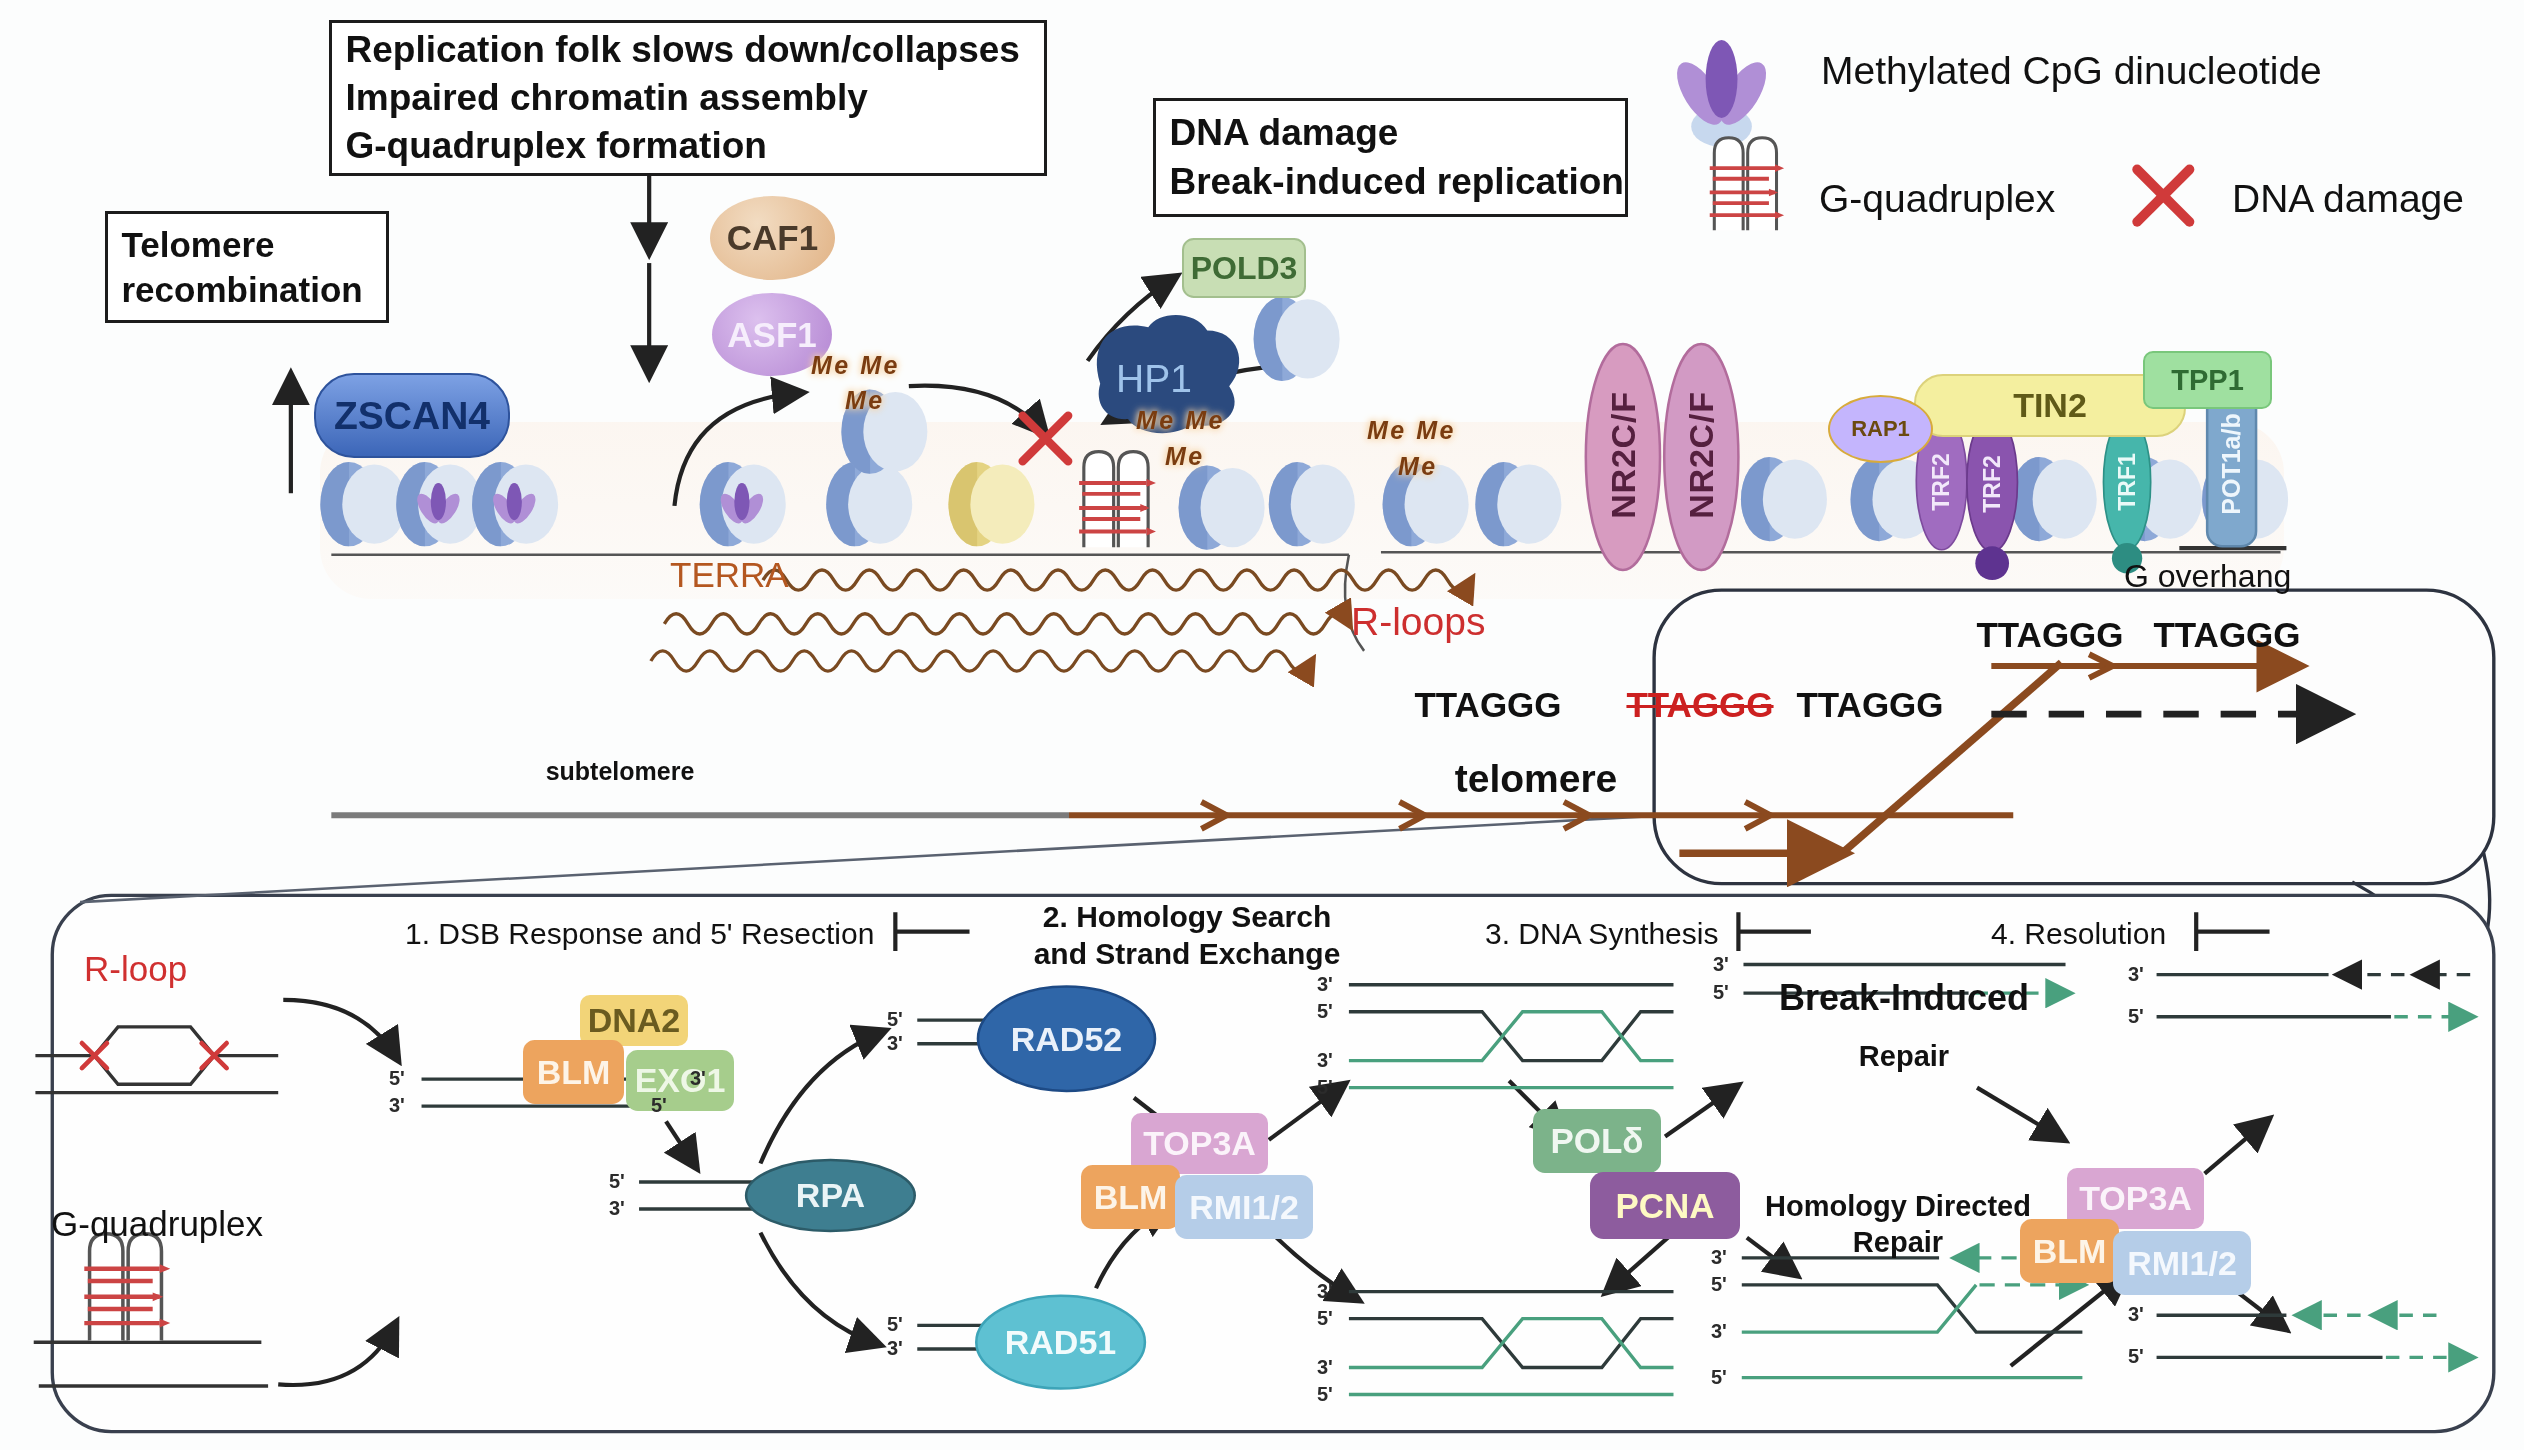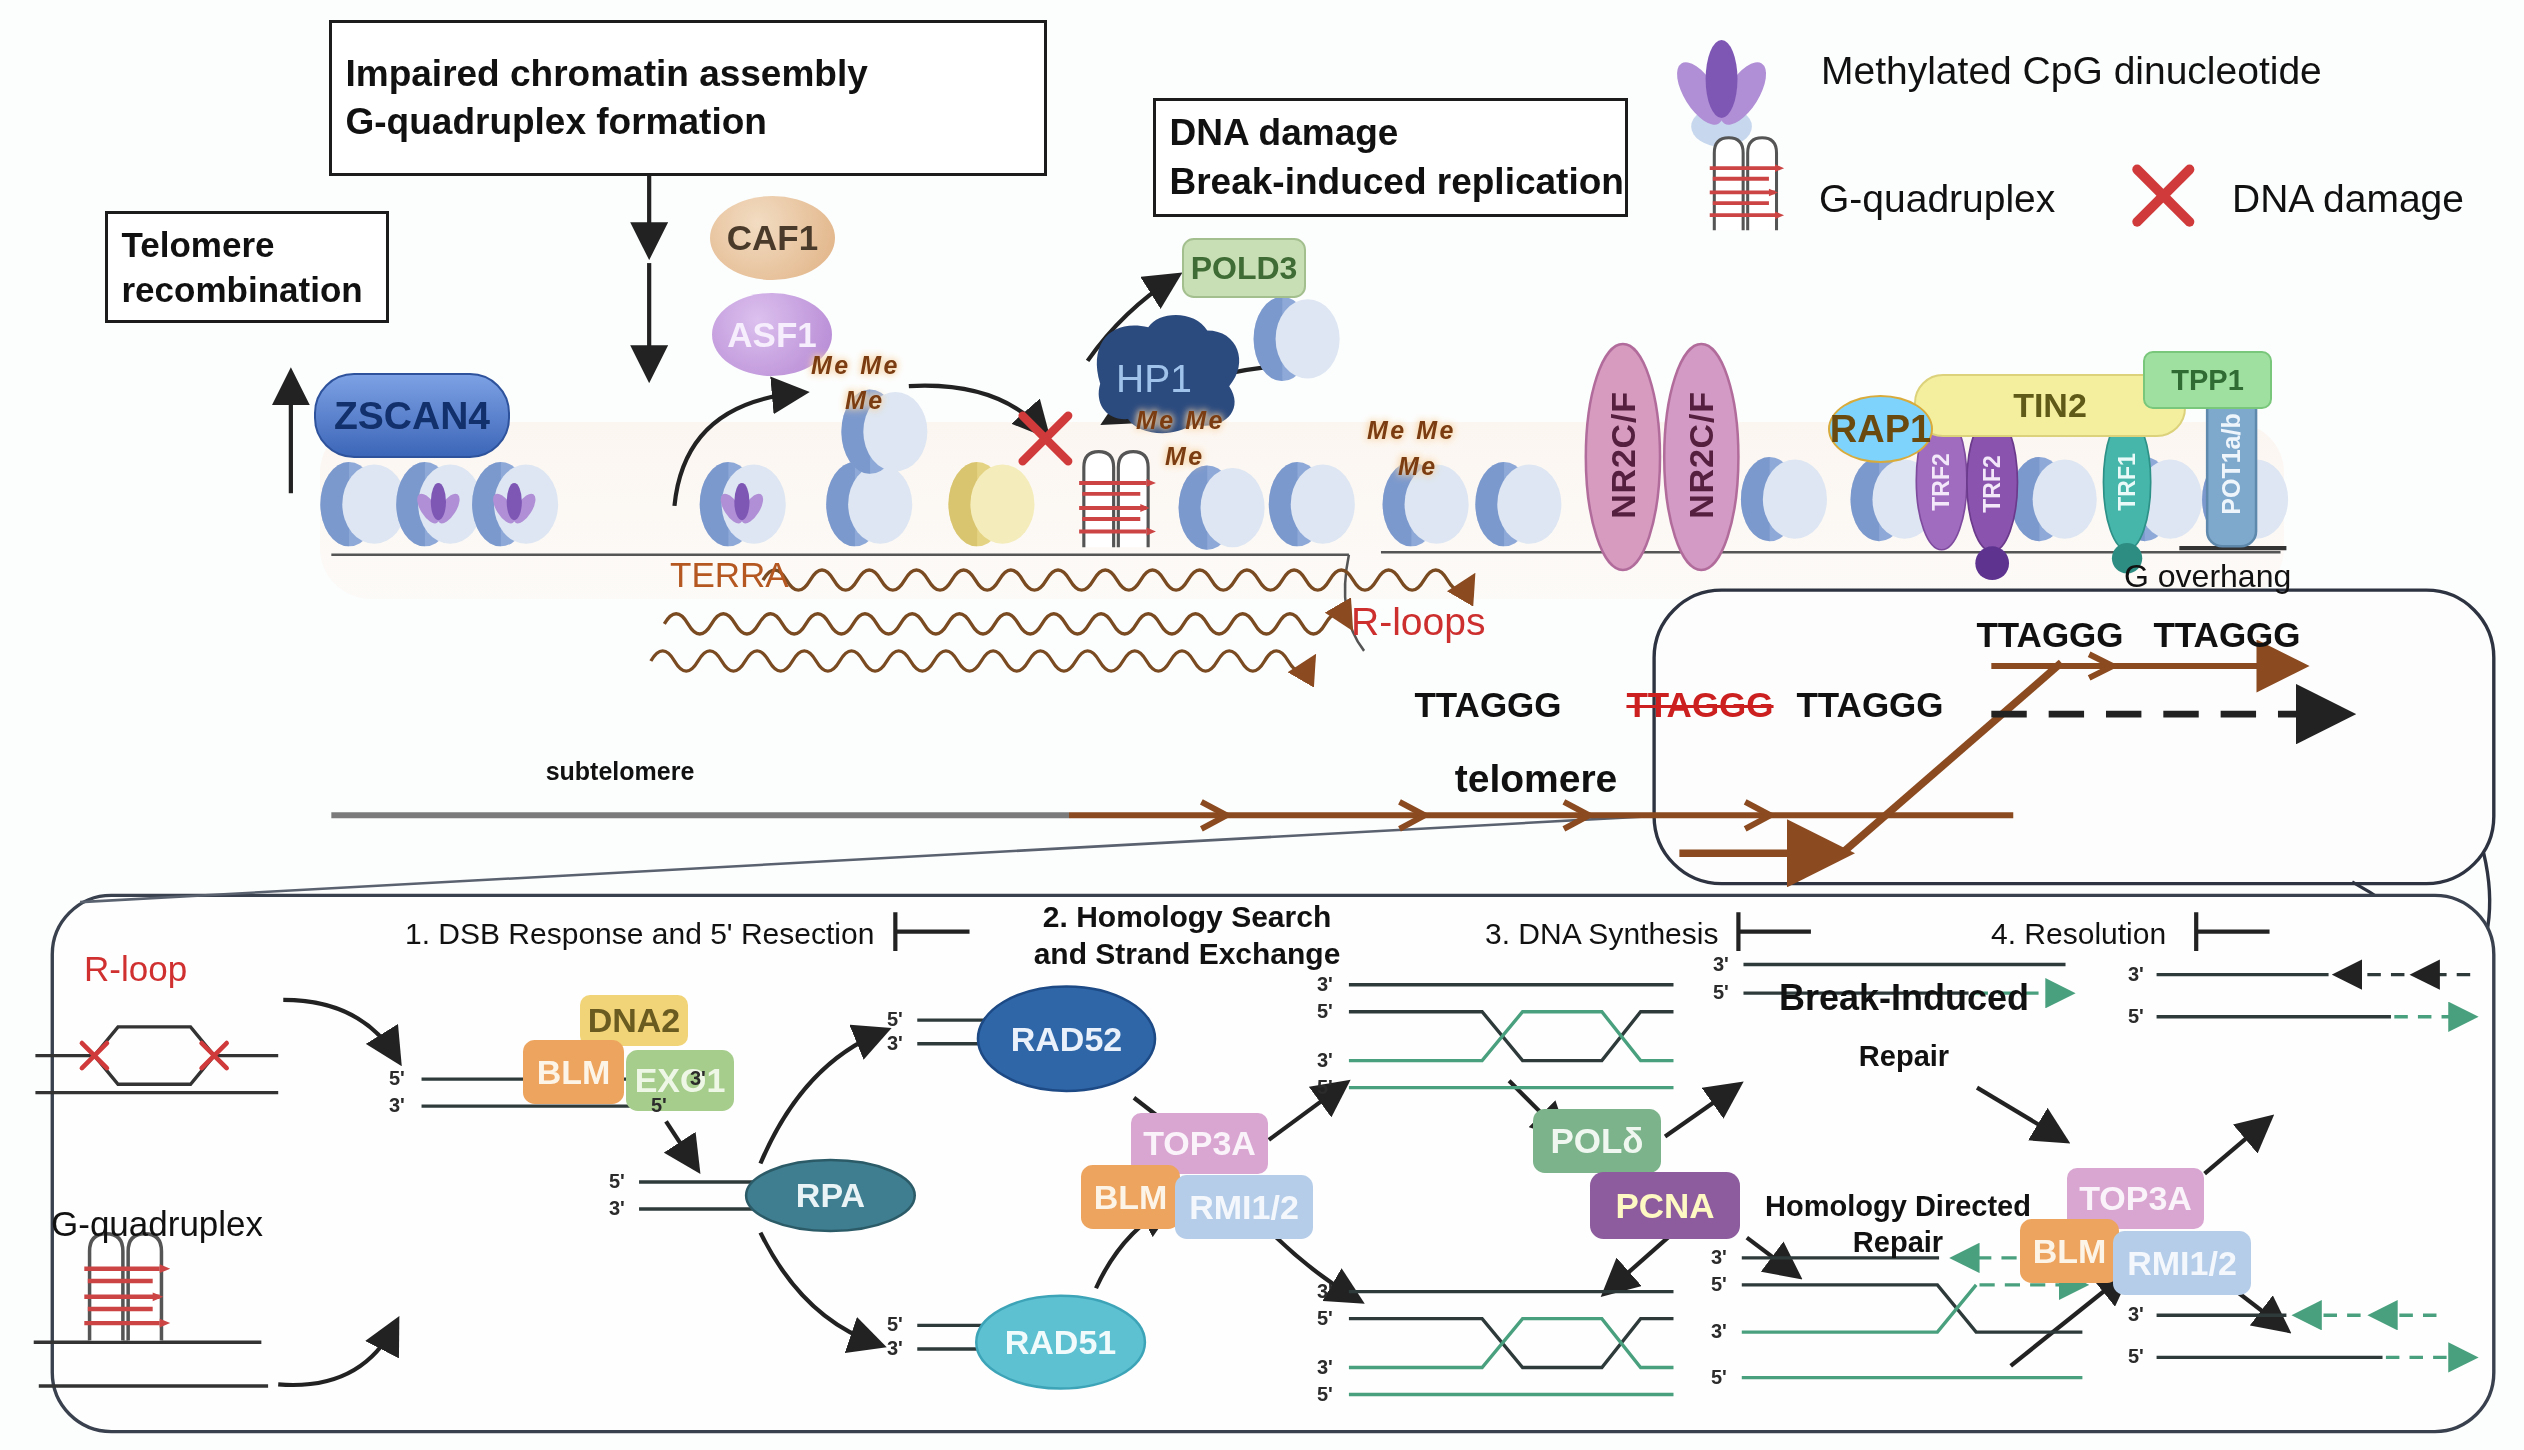--- a/index.html
+++ b/index.html
@@ -259,20 +259,21 @@
   <g fill="none" stroke-width="4">
     <line x1="2558" y1="1560" x2="2712" y2="1560" stroke="#2e3a3a"></line>
     <line x1="2800" y1="1560" x2="2728" y2="1560" stroke="#49a07e" stroke-dasharray="16 12" marker-end="url(#mg)"></line>
     <line x1="2890" y1="1560" x2="2818" y2="1560" stroke="#49a07e" stroke-dasharray="16 12" marker-end="url(#mg)"></line>
     <line x1="2558" y1="1610" x2="2826" y2="1610" stroke="#2e3a3a"></line>
     <line x1="2830" y1="1610" x2="2930" y2="1610" stroke="#49a07e" stroke-dasharray="16 12" marker-end="url(#mg)"></line>
   </g>
 </svg>
 
 <div class="pbox" style="left:329px;top:20px;width:712px;height:150px;font-size:37px">
+  <div class="ln">Replication folk slows down/collapses</div>
   <div class="ln">Impaired chromatin assembly</div>
   <div class="ln">G-quadruplex formation</div>
 </div>
 <div class="pbox" style="left:105px;top:211px;width:278px;height:106px;font-size:35px">
   <div class="ln">Telomere</div>
   <div class="ln">recombination</div>
 </div>
 <div class="pbox" style="left:1153px;top:98px;width:469px;height:113px;font-size:37px">
   <div class="ln">DNA damage</div>
   <div class="ln">Break-induced replication</div>
@@ -283,21 +284,21 @@
 <div class="plbl" style="left:2232px;top:177px;font-size:39px">DNA damage</div>
 
 <div class="chip" style="left:710px;top:196px;width:125px;height:84px;border-radius:50%;font-size:35px;color:#4a3a2a;background:radial-gradient(circle at 38% 32%,#f2dcc2,#e0b183)">CAF1</div>
 <div class="chip" style="left:712px;top:293px;width:120px;height:83px;border-radius:50%;font-size:35px;color:#f6eefc;background:radial-gradient(circle at 38% 32%,#dcc0ee,#b385d2)">ASF1</div>
 <div class="chip" style="left:314px;top:373px;width:192px;height:81px;border-radius:40px;font-size:39px;color:#12306b;background:linear-gradient(#7da1e4,#3c66b8);border:2.5px solid #2e539c">ZSCAN4</div>
 <div class="chip" style="left:1182px;top:238px;width:120px;height:56px;border-radius:11.8px;font-size:32px;color:#3f6b35;background:#c8deb4;border:2.5px solid #a3bf8e">POLD3</div>
 <div class="plbl" style="left:1116px;top:357px;font-size:39px;color:#9fc3ea">HP1</div>
 <div class="vlbl" style="left:1623px;top:455px;font-size:34px;color:#55203f;letter-spacing:0.8px">NR2C/F</div>
 <div class="vlbl" style="left:1701px;top:455px;font-size:34px;color:#55203f;letter-spacing:0.8px">NR2C/F</div>
 <div class="chip" style="left:1914px;top:374px;width:268px;height:59px;border-radius:29px;font-size:34px;color:#5f5a18;background:#f4ef9f;border:2.5px solid #dcd27b">TIN2</div>
-<div class="chip" style="left:1828px;top:395px;width:101px;height:64px;border-radius:50%;font-size:38px;color:#6b4a10;background:#7dd3fc;border:2.5px solid #d8ab3b">RAP1</div>
+<div class="chip" style="left:1828px;top:395px;width:101px;height:64px;border-radius:50%;font-size:22px;color:#6b4a10;background:#c4b5fd;border:2.5px solid #d8ab3b">RAP1</div>
 <div class="chip" style="left:2143px;top:351px;width:125px;height:54px;border-radius:10px;font-size:29px;color:#2f6b33;background:#9fe0a0;border:2.5px solid #79c77b">TPP1</div>
 <div class="vlbl" style="left:1941px;top:482px;font-size:23px;color:#f2e8fa">TRF2</div>
 <div class="vlbl" style="left:1992px;top:484px;font-size:23px;color:#f2e8fa">TRF2</div>
 <div class="vlbl" style="left:2127px;top:482px;font-size:23px;color:#eafaf8">TRF1</div>
 <div class="vlbl" style="left:2231px;top:464px;font-size:25px;color:#eef6fc">POT1a/b</div>
 <div class="plbl" style="left:2124px;top:558px;font-size:32px">G overhang</div>
 
 <div class="me" style="left:811px;top:351px">Me Me</div>
 <div class="me" style="left:845px;top:386px">Me</div>
 <div class="me" style="left:1136px;top:406px">Me Me</div>

